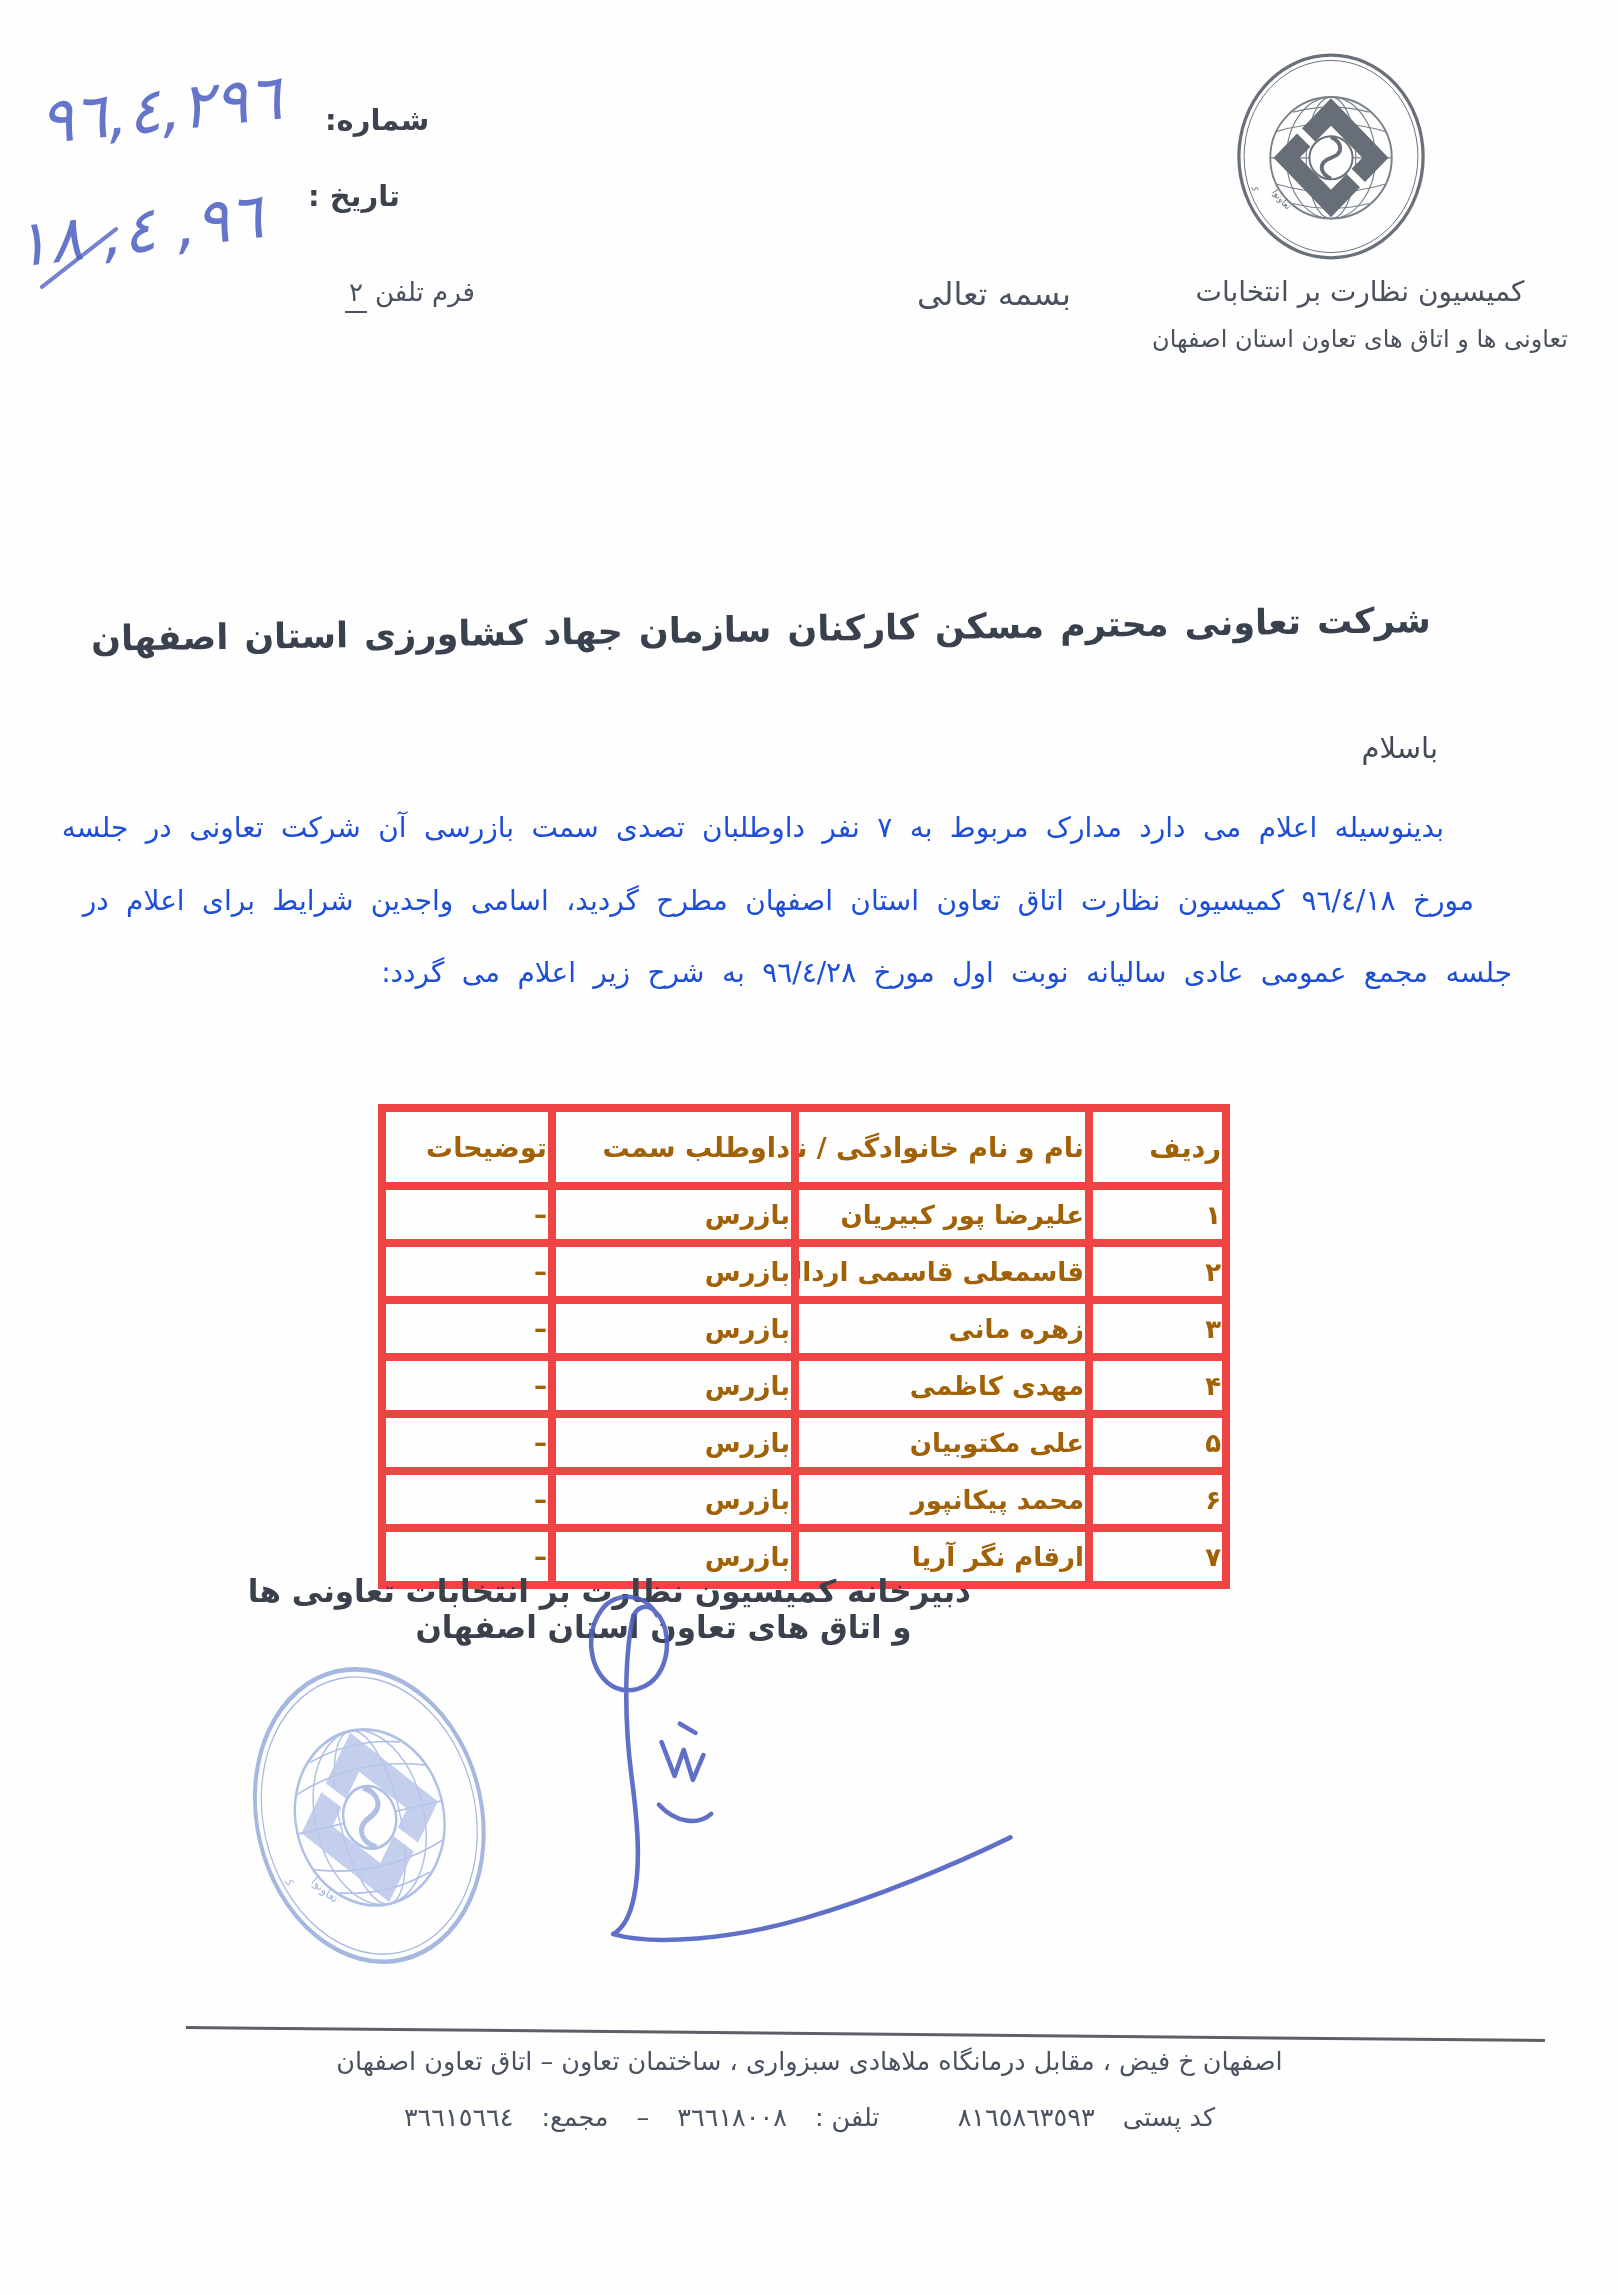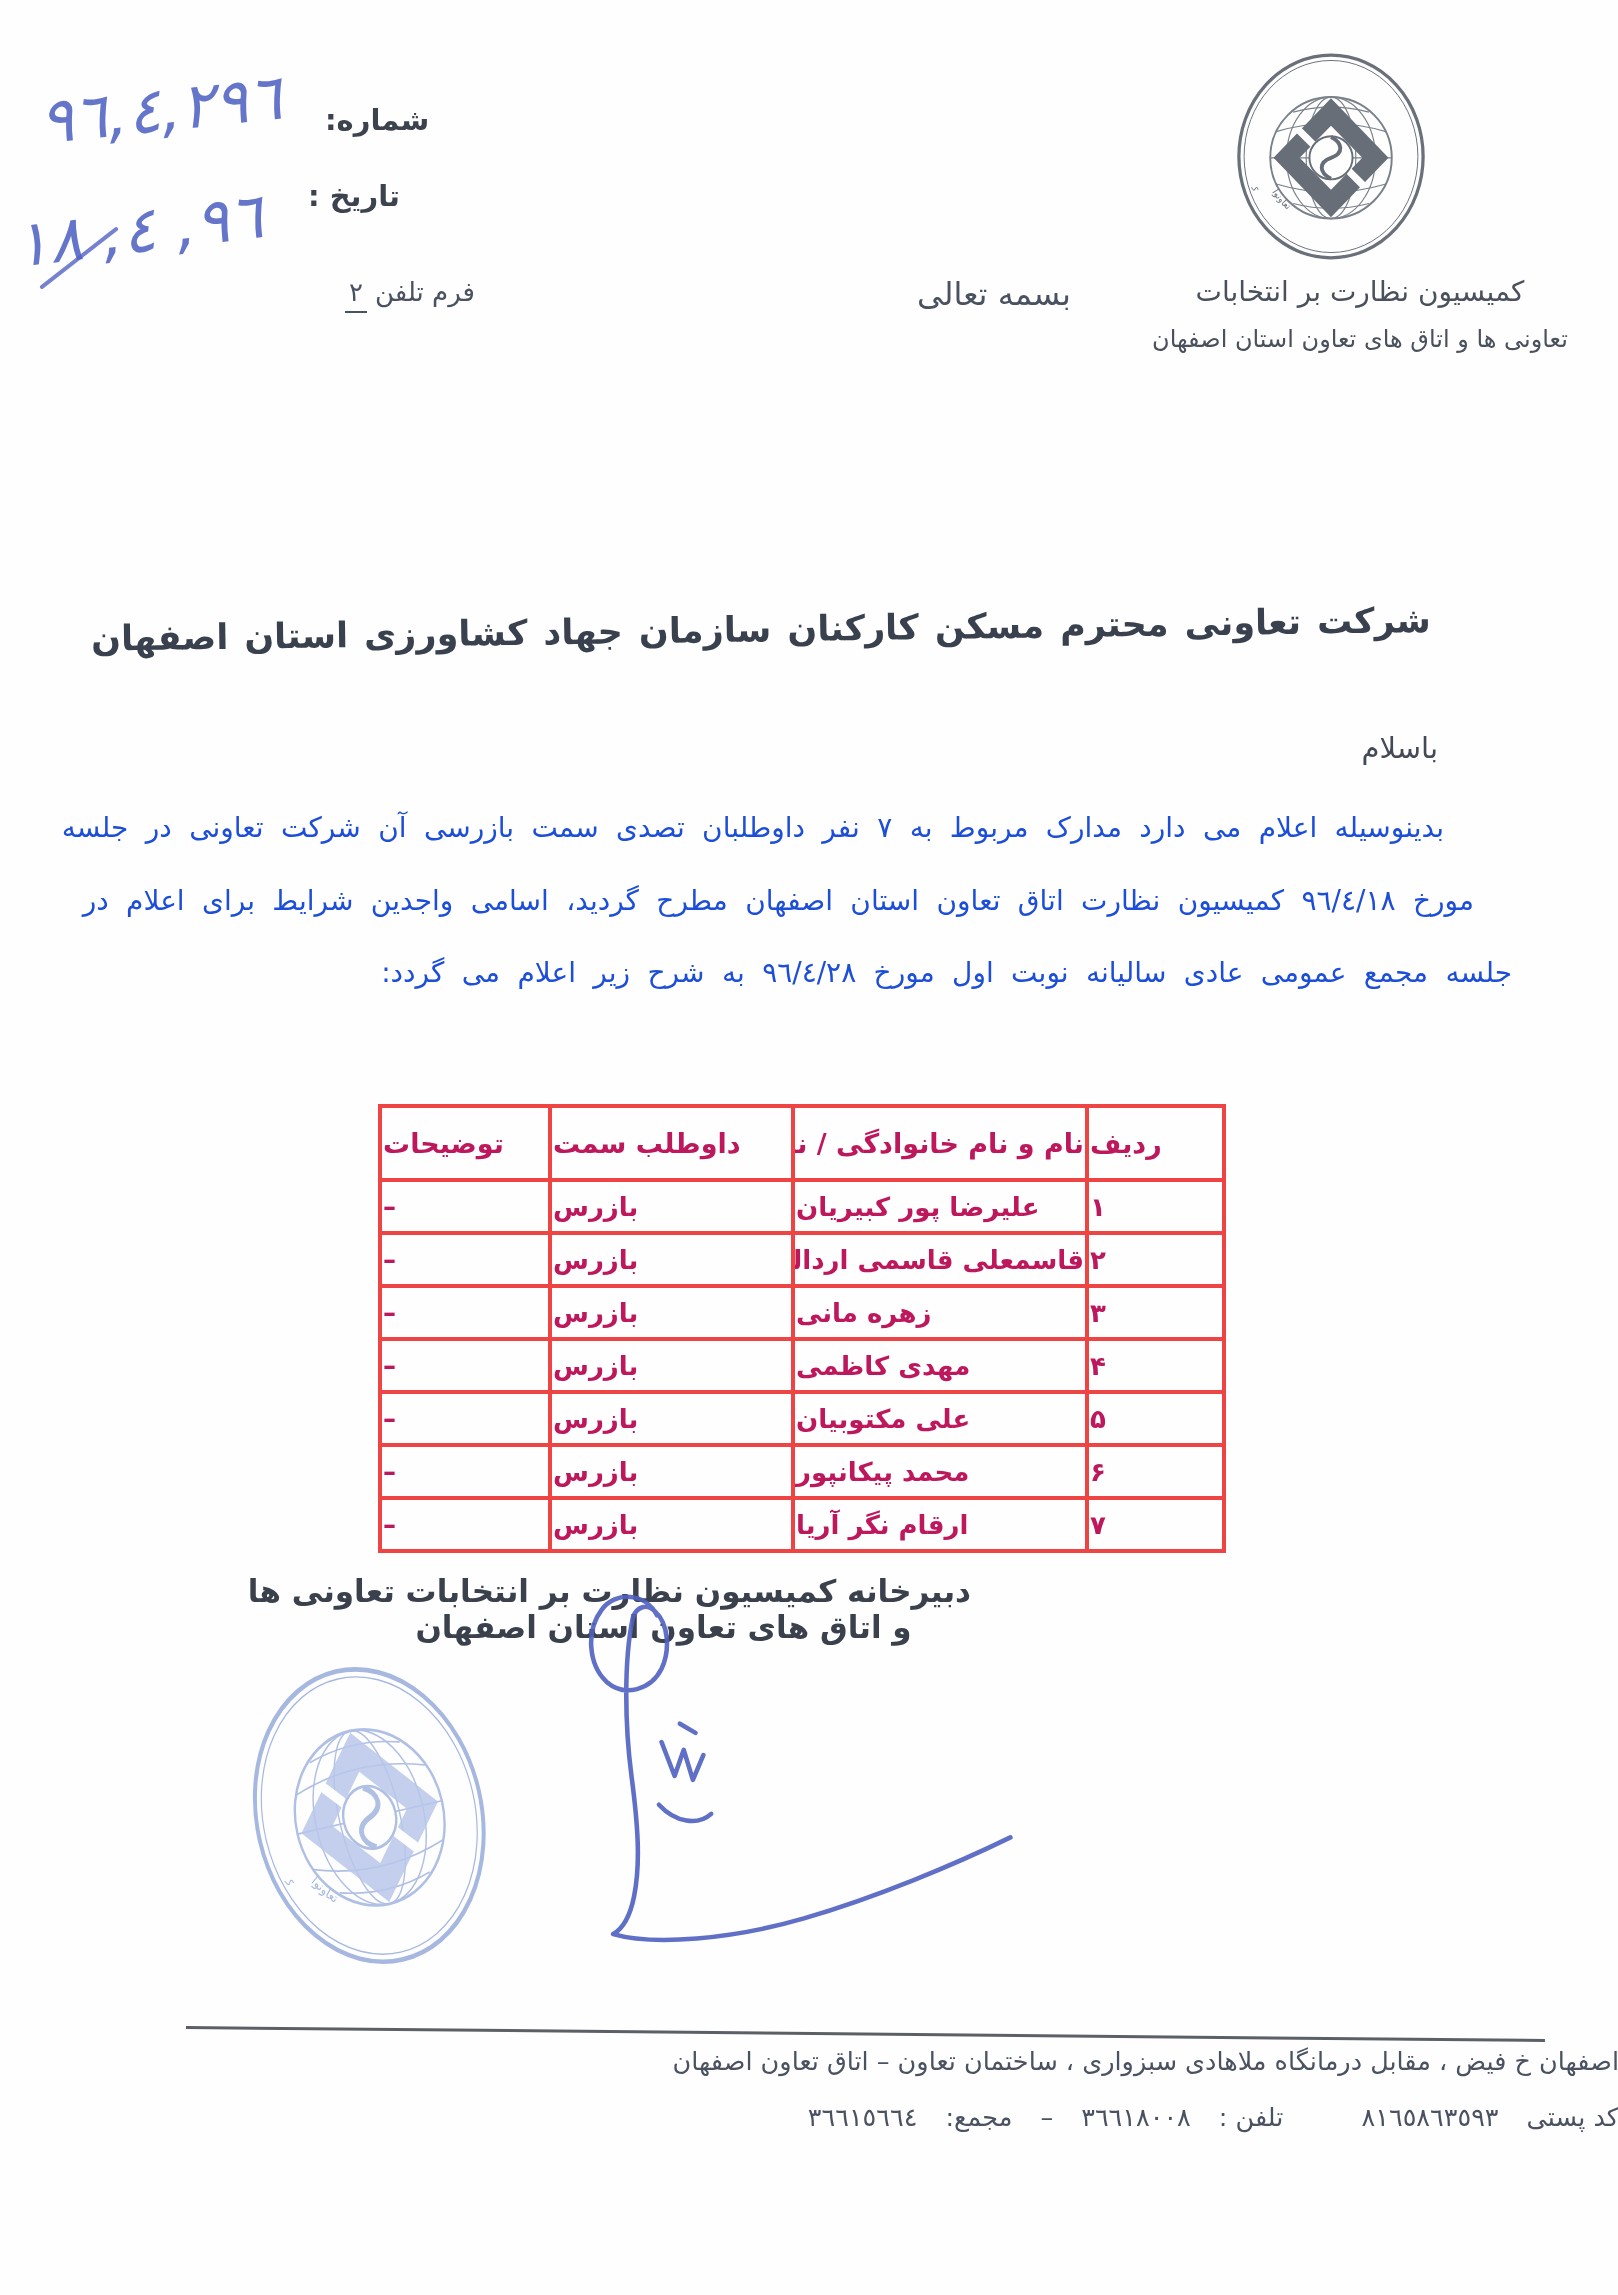--- a/index.html
+++ b/index.html
@@ -33,35 +33,35 @@
   }
   .salut{font-size:29px;color:#434956;}
   .bodyline{font-size:28px;color:#1d4ed8;word-spacing:8.5px;}
 
   table.cands{
     border-collapse:collapse; direction:rtl; table-layout:fixed;
     width:845px; background:#fefefe;
     border:2.6px solid #3a3f47;
   }
   table.cands th, table.cands td{
-    border:4px solid #ef4444; text-align:left; vertical-align:middle;
-    font-weight:700; color:#be185d; overflow:hidden;
+    border:8px solid #ef4444; text-align:right; vertical-align:middle;
+    font-weight:700; color:#a16207; overflow:hidden;
   }
   table.cands th{height:68px; font-size:27px;}
   table.cands td{height:47px; font-size:26px;}
   td.dash{font-size:22px;}
 
   .sig-block{width:615px;text-align:center;color:#3a414d;font-weight:700;}
   .sig-block .s1{font-size:31px;}
   .sig-block .s2{font-size:31px;}
 
   .stamp-wrap{transform:rotate(-13deg); opacity:.82;}
 
   .footer-rule{width:1359px;height:3.3px;background:#5b5f66;transform:rotate(0.55deg);transform-origin:left center;}
-  .footer-line{left:0;width:1619px;font-size:25.5px;color:#4a5160;}
+  .footer-line{left:0;width:1619px;text-align:center;font-size:25.5px;color:#4a5160;}
   .footer-line .gap{display:inline-block;width:62px;}
   .footer-line .gap-sm{display:inline-block;width:11.8px;}
 
   svg text{font-family:"DejaVu Sans", sans-serif;}
 </style>
 </head>
 <body>
 
 <div class="page">
 

